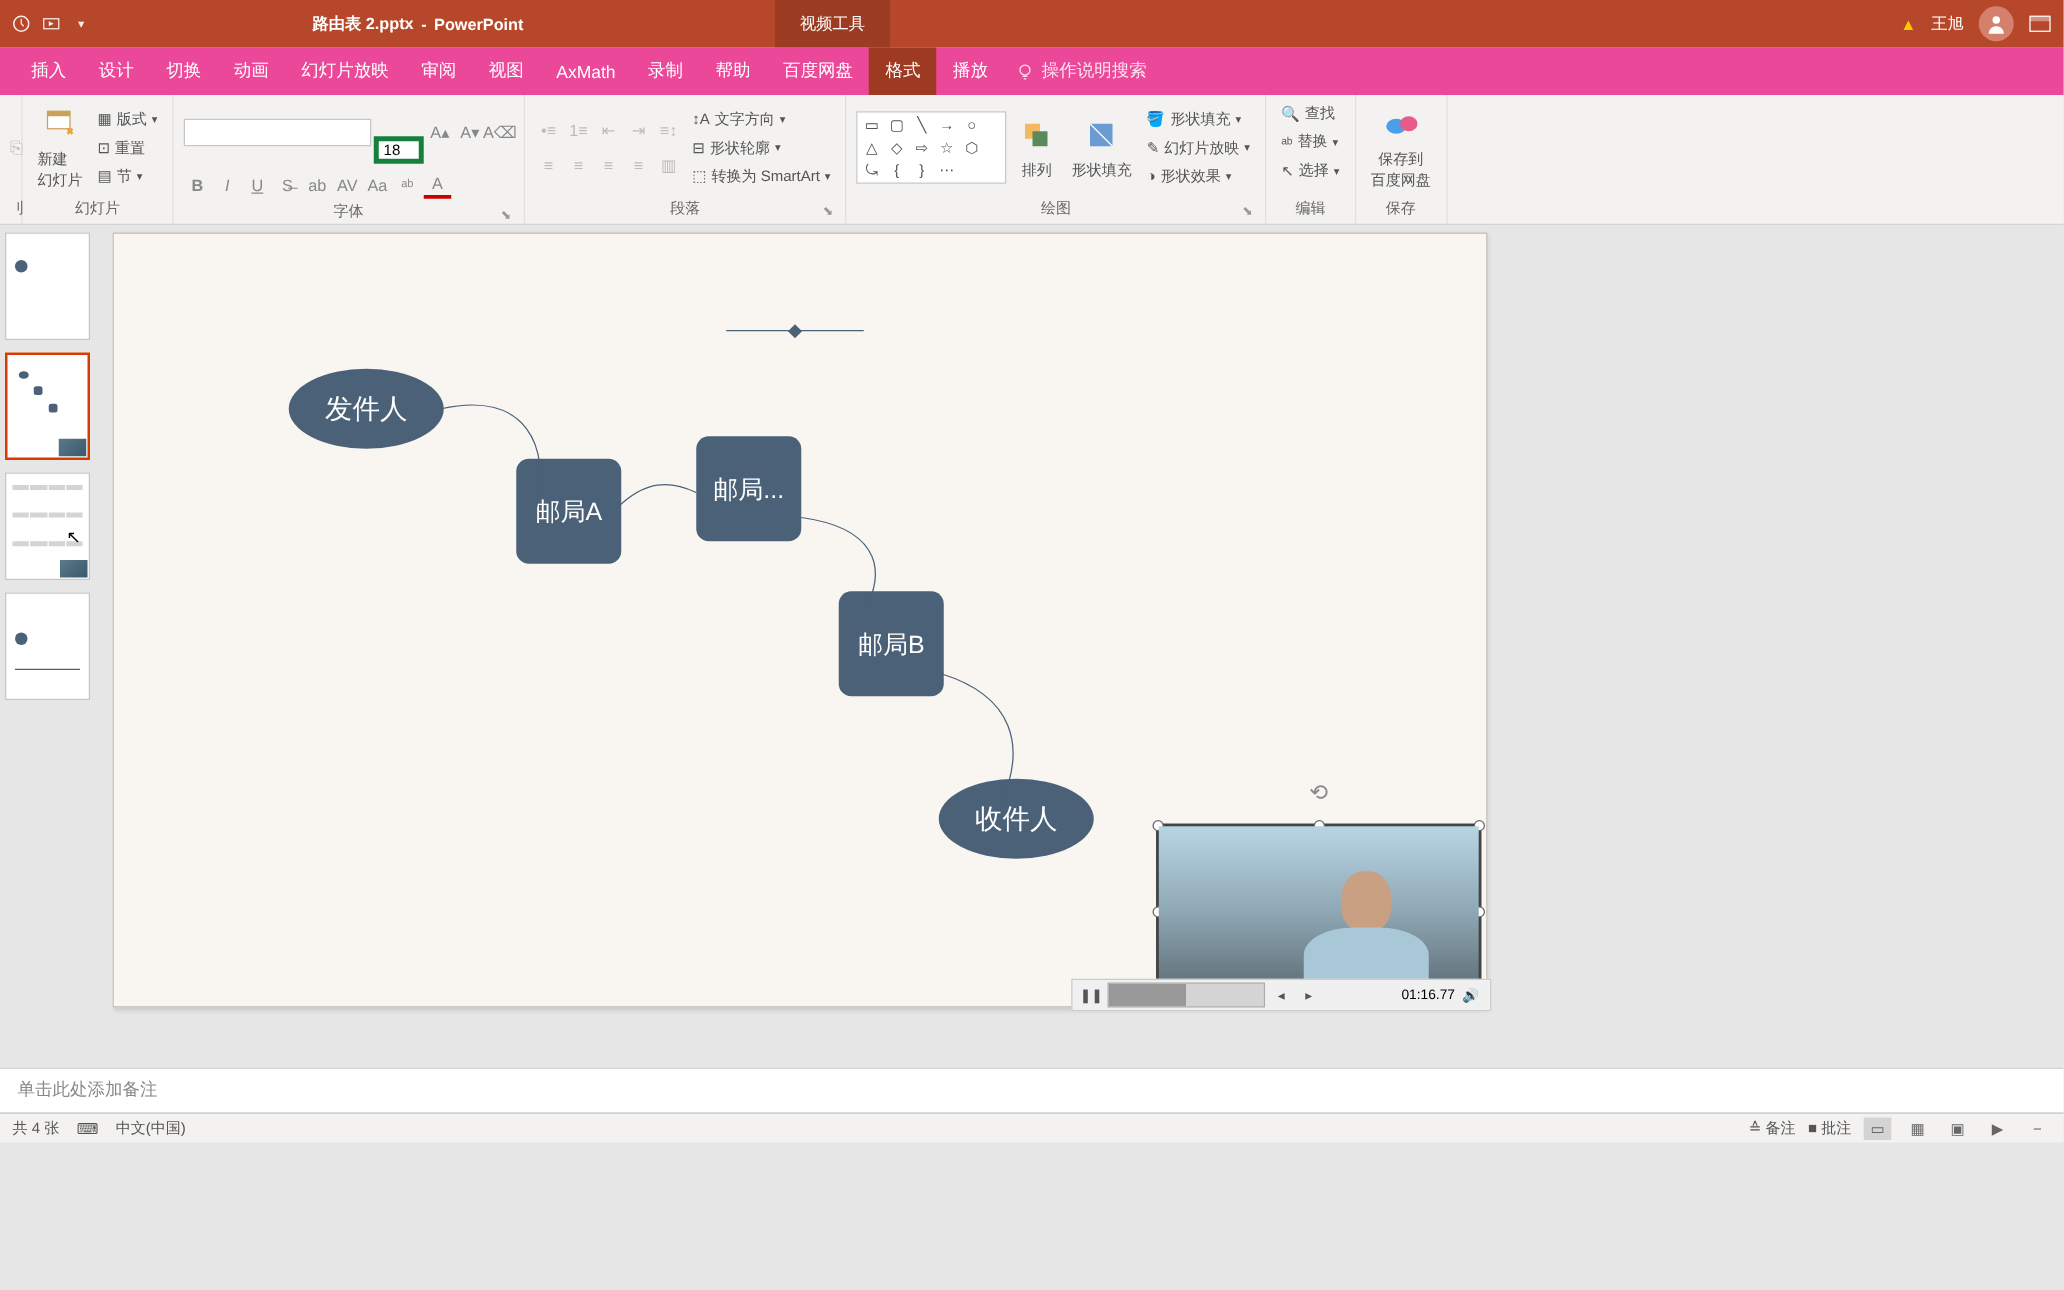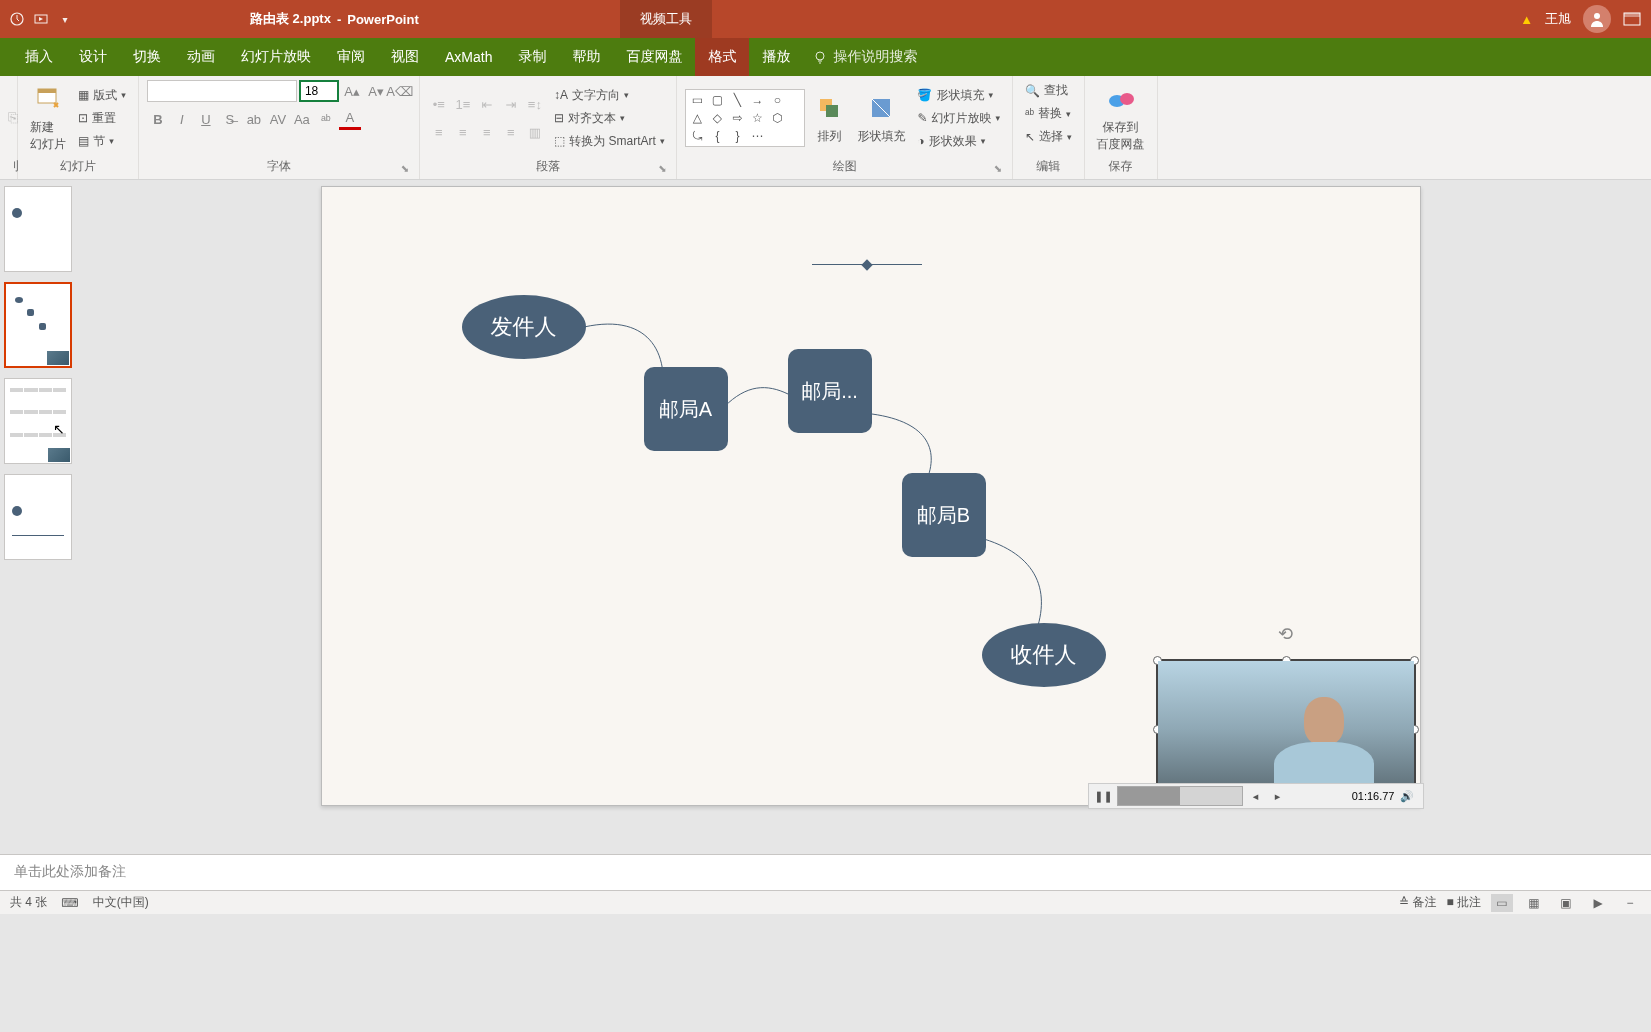--- a/index.html
+++ b/index.html
@@ -9,52 +9,52 @@
 .title-bar { height: 38px; background: #b7472a; display: flex; align-items: center; color: #fff; font-size: 13px; position: relative; }
 .title-bar .qat { display: flex; align-items: center; gap: 6px; padding-left: 8px; }
 .title-bar .qat-icon { width: 18px; height: 18px; display: flex; align-items: center; justify-content: center; opacity: 0.9; }
 .title-bar .doc-title { position: absolute; left: 250px; display: flex; gap: 6px; align-items: center; font-weight: bold; }
 .title-bar .video-tools { position: absolute; left: 620px; background: rgba(0,0,0,0.15); padding: 10px 20px; height: 38px; display: flex; align-items: center; }
 .title-bar .user-area { position: absolute; right: 10px; display: flex; align-items: center; gap: 12px; }
 .title-bar .user-avatar { width: 28px; height: 28px; border-radius: 50%; background: #d4806c; display: flex; align-items: center; justify-content: center; }
 .title-bar .warn-icon { color: #ffcc00; }
 
 
-.tabs-row { height: 38px; background: #4d7c0f; display: flex; align-items: center; padding-left: 12px; color: #fff; font-size: 14px; gap: 0; }
+.tabs-row { height: 38px; background: #ec4899; display: flex; align-items: center; padding-left: 12px; color: #fff; font-size: 14px; gap: 0; }
 .tabs-row .tab { padding: 10px 13px; cursor: pointer; }
 .tabs-row .tab.active { background: #9e3a21; }
 .tabs-row .tell-me { display: flex; align-items: center; gap: 6px; margin-left: 10px; opacity: 0.85; }
 
 
 .ribbon { height: 104px; background: #f3f2f1; border-bottom: 1px solid #d4d4d4; display: flex; }
 .ribbon-group { border-right: 1px solid #e1dfdd; padding: 4px 8px 2px 8px; display: flex; flex-direction: column; justify-content: space-between; }
 .ribbon-group-label { text-align: center; font-size: 12px; color: #666; padding: 2px 0; position: relative; }
 .ribbon-group-label .launcher { position: absolute; right: 0; bottom: 2px; width: 12px; height: 12px; color: #999; font-size: 10px; }
 .ribbon-body { flex: 1; display: flex; align-items: center; gap: 4px; }
 .ribbon-btn-lg { display: flex; flex-direction: column; align-items: center; gap: 4px; font-size: 12px; color: #555; padding: 2px 4px; cursor: pointer; }
 .ribbon-btn-lg .ico { width: 32px; height: 32px; display: flex; align-items: center; justify-content: center; }
 .ribbon-mini-row { display: flex; align-items: center; gap: 2px; }
 .ribbon-mini { width: 22px; height: 22px; display: flex; align-items: center; justify-content: center; color: #888; font-size: 13px; cursor: pointer; }
 .ribbon-mini.disabled { opacity: 0.5; }
 .ribbon-txt-btn { display: flex; align-items: center; gap: 4px; font-size: 12px; color: #555; padding: 2px 4px; cursor: pointer; }
 .font-combo { width: 150px; height: 22px; border: 1px solid #c8c6c4; background: #fff; font-size: 12px; padding: 0 4px; }
-.size-combo { width: 40px; height: 22px; border: 2px solid #15803d; background: #fff; font-size: 12px; padding: 0 4px; text-align: left; }
+.size-combo { width: 40px; height: 22px; border: 4px solid #15803d; background: #fff; font-size: 12px; padding: 0 4px; text-align: left; margin-top: 29px; }
 .shape-gallery { width: 120px; display: flex; flex-wrap: wrap; gap: 2px; border: 1px solid #c8c6c4; padding: 2px; background: #fff; }
 .shape-gallery .sg { width: 18px; height: 16px; display: flex; align-items: center; justify-content: center; color: #555; font-size: 12px; }
 
 
 .main-area { display: flex; height: 674px; }
 .slide-panel { width: 90px; background: #e6e6e6; padding: 6px 4px; overflow: hidden; }
 .slide-thumb { width: 68px; height: 86px; background: #fff; border: 1px solid #c8c6c4; margin-bottom: 10px; position: relative; cursor: pointer; }
 .slide-thumb.selected { border: 2px solid #d83b01; }
 .slide-thumb .mini-content { position: absolute; inset: 3px; font-size: 5px; color: #4a6178; }
 .thumb-vid { position: absolute; right: 1px; bottom: 1px; width: 22px; height: 14px; background: linear-gradient(135deg,#5a7a8c,#3a5a6c); }
 .thumb-ico { width: 10px; height: 10px; border-radius: 50%; background: #4a6178; position: absolute; }
 
-.canvas-wrap { flex: 1; background: #e6e6e6; display: flex; justify-content: center; padding: 6px 0; overflow: hidden; position: relative; }
+.canvas-wrap { flex: 1; background: #e6e6e6; display: flex; padding: 6px 0; overflow: hidden; position: relative; }
 .slide-canvas { width: 1100px; height: 620px; background: #f9f6f2; border: 1px solid #bbb; box-shadow: 0 2px 4px rgba(0,0,0,0.15); position: relative; }
 
 
 .ell { position: absolute; background: #4a6178; color: #fff; border-radius: 50%; display: flex; align-items: center; justify-content: center; font-size: 22px; }
 .rrect { position: absolute; background: #4a6178; color: #fff; border-radius: 10px; display: flex; align-items: center; justify-content: center; font-size: 20px; }
 .divider-deco { position: absolute; left: 490px; top: 74px; width: 110px; height: 8px; }
 .divider-deco::before { content: ''; position: absolute; left: 0; right: 0; top: 3px; height: 1px; background: #4a6178; }
 .divider-deco::after { content: ''; position: absolute; left: 50%; top: 0; width: 8px; height: 8px; background: #4a6178; transform: translateX(-50%) rotate(45deg); }
 
 
@@ -243,21 +243,21 @@
         </div>
       </div>
       <div style="display:flex;flex-direction:column;gap:2px;">
         <div class="ribbon-txt-btn">
             <span>↕A</span>
             <span>文字方向</span>
             <span style="font-size:9px;">▾</span>
           </div>
         <div class="ribbon-txt-btn">
             <span>⊟</span>
-            <span>对齐文本</span>
+            <span>形状轮廓</span>
             <span style="font-size:9px;">▾</span>
           </div>
         <div class="ribbon-txt-btn">
             <span>⬚</span>
             <span>转换为 SmartArt</span>
             <span style="font-size:9px;">▾</span>
           </div>
       </div>
     </div>
     <div class="ribbon-group-label"><span>段落</span><span class="launcher">⬊</span></div>

